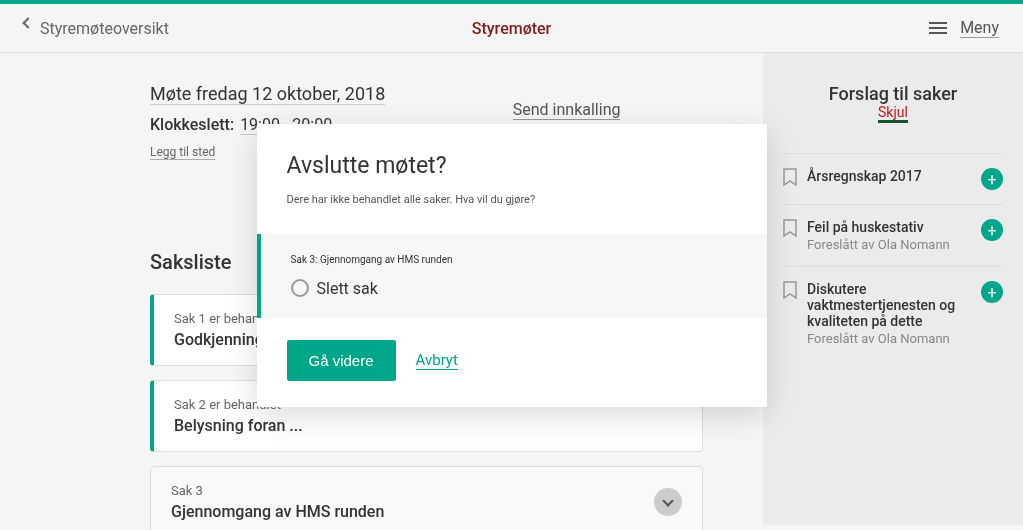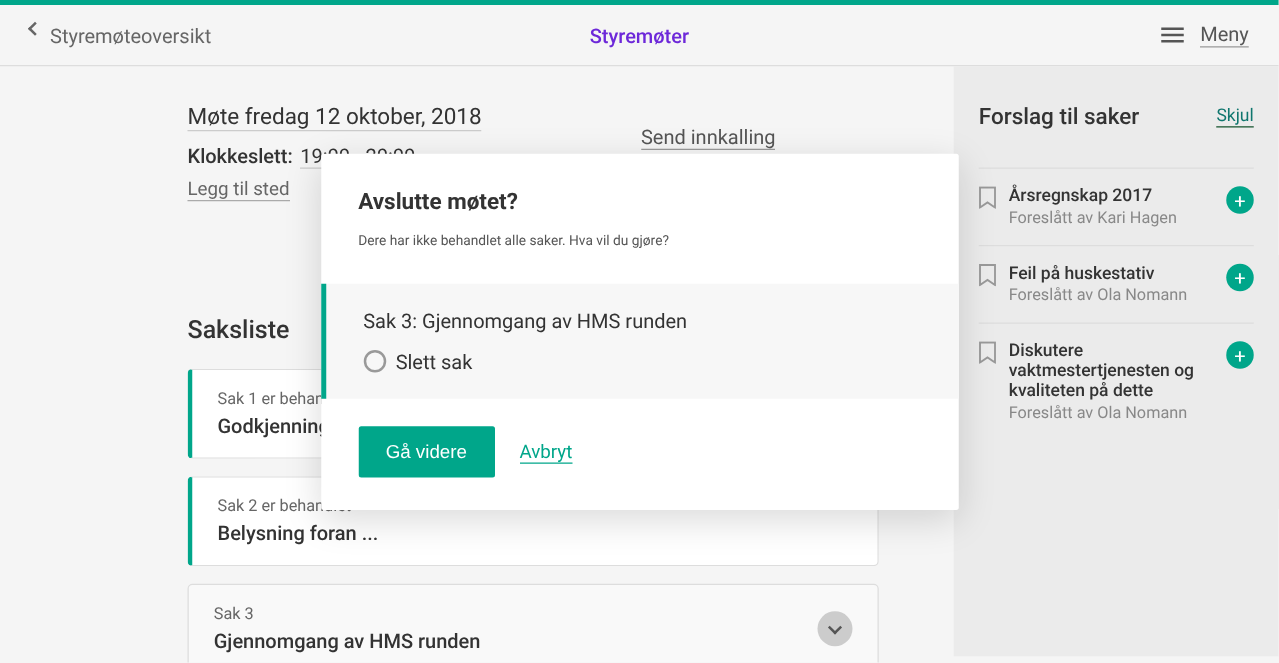--- a/index.html
+++ b/index.html
@@ -30,21 +30,21 @@
     }
     .header-left {
       display: flex;
       align-items: flex-start;
       gap: 8px;
       color: #666;
       cursor: pointer;
     }
     .header-center {
       font-weight: 500;
-      color: #6d28d9;
+      color: #7f1d1d;
       position: absolute;
       left: 50%;
       transform: translateX(-50%);
     }
     .header-right {
       display: flex;
       align-items: center;
       gap: 13px;
     }
     .menu-icon {
@@ -94,21 +94,21 @@
     }
     .time-label {
       font-weight: 500;
     }
     .time-value {
       border-bottom: 1px solid #ccc;
     }
     .add-location {
       color: #666;
       border-bottom: 1px solid #aaa;
-      font-size: 15px;
+      font-size: 12px;
       cursor: pointer;
       display: inline-block;
     }
     .action-links {
       position: absolute;
       right: 340px;
       top: 100px;
     }
     .action-link {
       color: #555;
@@ -171,28 +171,29 @@
     .right-panel {
       width: 260px;
       background: #ebebeb;
       padding: 30px 20px;
     }
     .forslag-header {
       display: flex;
       justify-content: space-between;
       align-items: center;
       margin-bottom: 30px;
+      flex-direction: column;
     }
     .forslag-title {
       font-size: 18px;
       font-weight: 500;
     }
     .skjul-link {
-      color: #0f766e;
-      border-bottom: 1px solid #14532d;
+      color: #b91c1c;
+      border-bottom: 3px solid #14532d;
       font-size: 14px;
       cursor: pointer;
     }
     .forslag-item {
       display: flex;
       align-items: flex-start;
       gap: 10px;
       padding: 14px 0;
       border-top: 1px solid #ddd;
     }
@@ -239,36 +240,36 @@
     .modal {
       background: #fff;
       width: 510px;
       box-shadow: 0 8px 30px rgba(0,0,0,0.15);
       border-radius: 2px;
     }
     .modal-header {
       padding: 28px 30px 10px;
     }
     .modal-title {
-      font-size: 18px;
-      font-weight: 700;
+      font-size: 23px;
+      font-weight: 400;
       margin-bottom: 14px;
     }
     .modal-subtitle {
       color: #555;
       font-size: 11px;
     }
     .modal-body {
       background: #f7f7f7;
       padding: 20px 30px;
       border-left: 4px solid #00a68a;
       margin-top: 18px;
     }
     .modal-sak-label {
-      font-size: 16px;
+      font-size: 10px;
       margin-bottom: 14px;
     }
     .radio-group {
       display: flex;
       gap: 50px;
     }
     .radio-option {
       display: flex;
       align-items: center;
       gap: 8px;
@@ -381,21 +382,20 @@
       <span class="forslag-title">Forslag til saker</span>
       <span class="skjul-link">Skjul</span>
     </div>
 
     <div class="forslag-item">
       <svg class="bookmark-icon" width="14" height="18" viewBox="0 0 14 18">
           <path d="M1 1 h12 v16 l-6 -4 l-6 4 z" fill="none" stroke="#999" stroke-width="1.5"></path>
         </svg>
       <div class="forslag-content">
         <div class="forslag-item-title">Årsregnskap 2017</div>
-        <div class="forslag-item-author">Foreslått av Kari Hagen</div>
       </div>
       <div class="add-btn">+</div>
     </div>
 
     <div class="forslag-item">
       <svg class="bookmark-icon" width="14" height="18" viewBox="0 0 14 18">
           <path d="M1 1 h12 v16 l-6 -4 l-6 4 z" fill="none" stroke="#999" stroke-width="1.5"></path>
         </svg>
       <div class="forslag-content">
         <div class="forslag-item-title">Feil på huskestativ</div>

